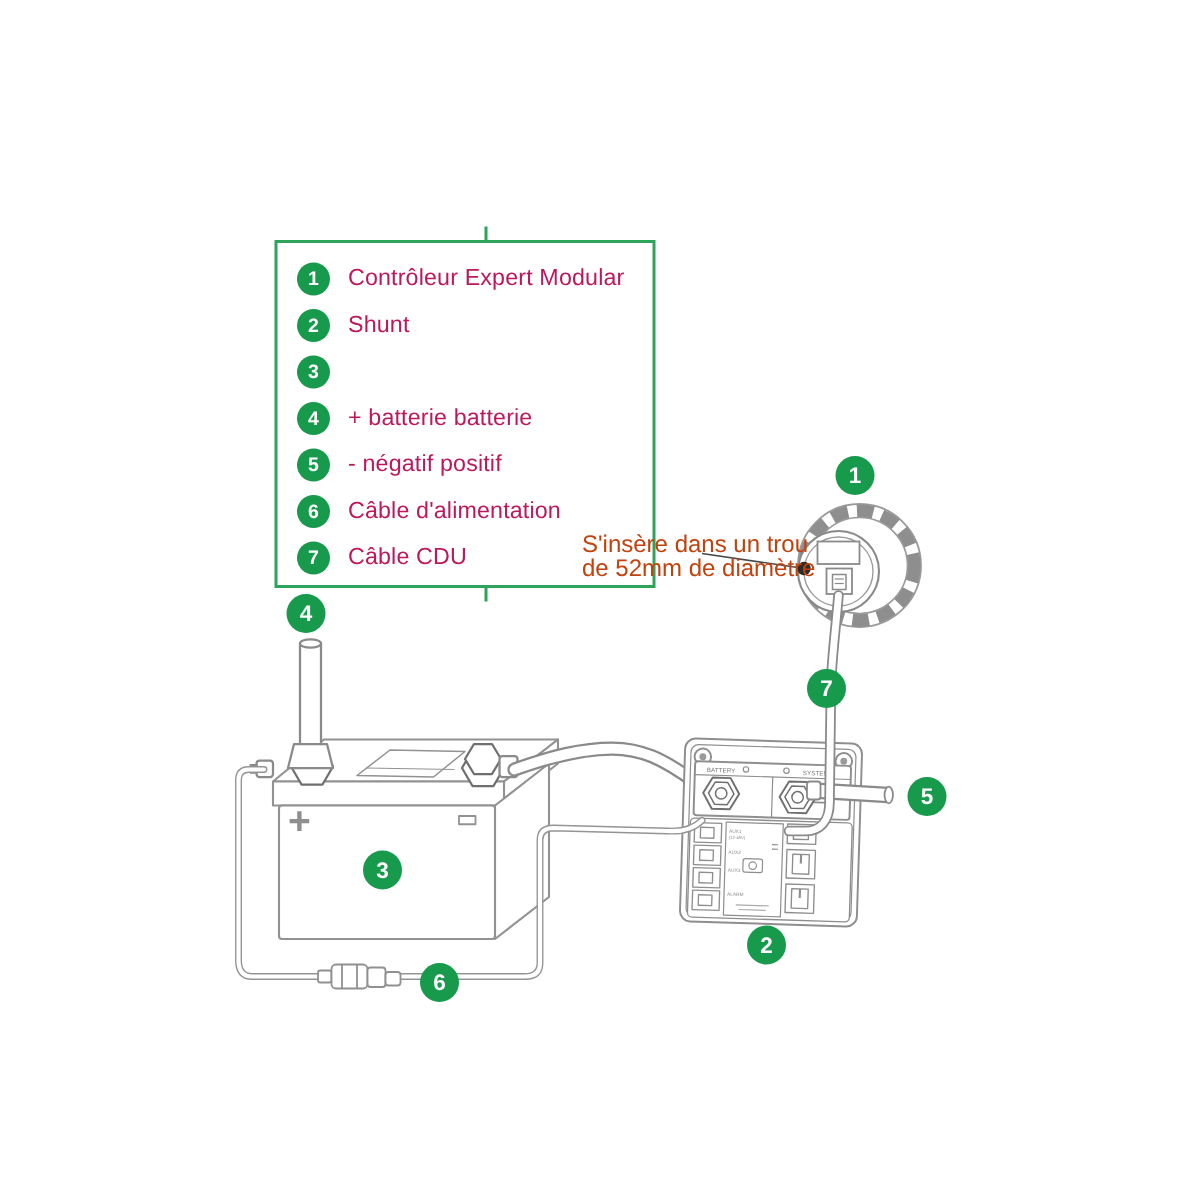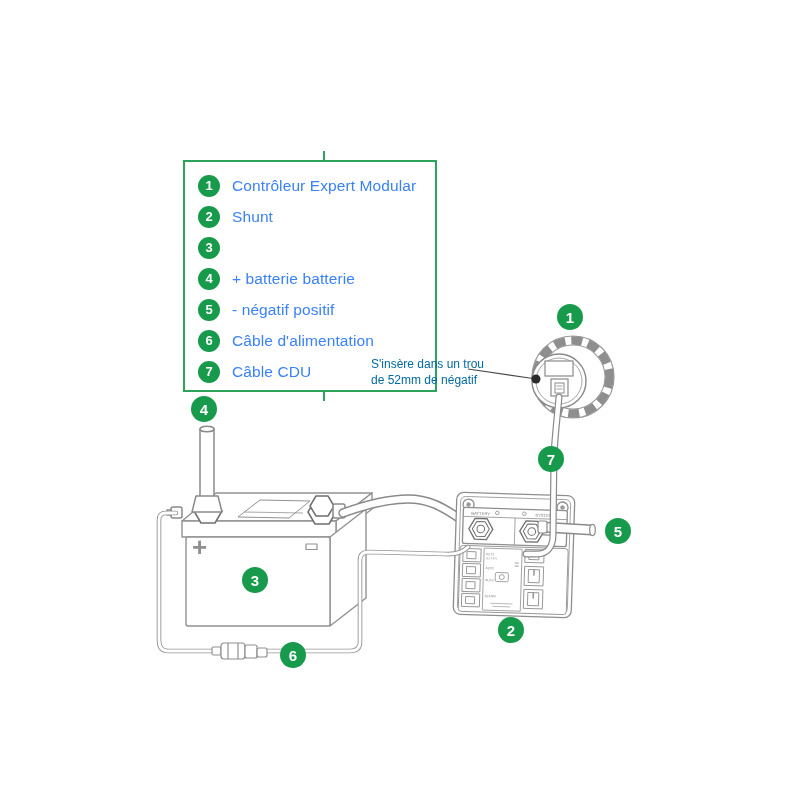--- a/index.html
+++ b/index.html
@@ -19,25 +19,25 @@
     box-sizing:border-box;padding-top:8px;
   }
   .legend-row{
     height:31px;display:flex;align-items:center;gap:12px;padding-left:13px;
   }
   .legend-circle{
     width:22px;height:22px;border-radius:50%;background:var(--marker-green);
     color:#ffffff;font-size:13px;font-weight:600;
     display:flex;align-items:center;justify-content:center;flex:0 0 auto;
   }
-  .legend-label{color:#3b82f6;font-size:15.5px;letter-spacing:.1px;white-space:nowrap;}
+  .legend-label{color:#be185d;font-size:15.5px;letter-spacing:.1px;white-space:nowrap;}
   .legend-tick{position:absolute;width:2px;height:9px;background:var(--legend-green);}
   
   .annotation{
-    position:absolute;left:371px;top:356px;color:#0369a1;font-size:12px;line-height:16px;
+    position:absolute;left:388px;top:356px;color:#c2410c;font-size:16px;line-height:16px;
     white-space:nowrap;
   }
   
   .marker{
     position:absolute;width:26px;height:26px;border-radius:50%;
     background:var(--marker-green);color:#fff;font-size:15px;font-weight:600;
     display:flex;align-items:center;justify-content:center;
   }
 </style>
 </head>
@@ -232,21 +232,21 @@
     <div class="legend-row">
       <div class="legend-circle">7</div>
       <div class="legend-label">Câble CDU</div>
     </div>
   </div>
   <div class="legend-tick" style="left:323px;top:151px;"></div>
   <div class="legend-tick" style="left:323px;top:392px;"></div>
 
   <div class="annotation">
     <div>S'insère dans un trou</div>
-    <div>de 52mm de négatif</div>
+    <div>de 52mm de diamètre</div>
   </div>
 
   <div class="marker" style="left:557px;top:304px;">1</div>
   <div class="marker" style="left:498px;top:617px;">2</div>
   <div class="marker" style="left:242px;top:567px;">3</div>
   <div class="marker" style="left:191px;top:396px;">4</div>
   <div class="marker" style="left:605px;top:518px;">5</div>
   <div class="marker" style="left:280px;top:642px;">6</div>
   <div class="marker" style="left:538px;top:446px;">7</div>
 

